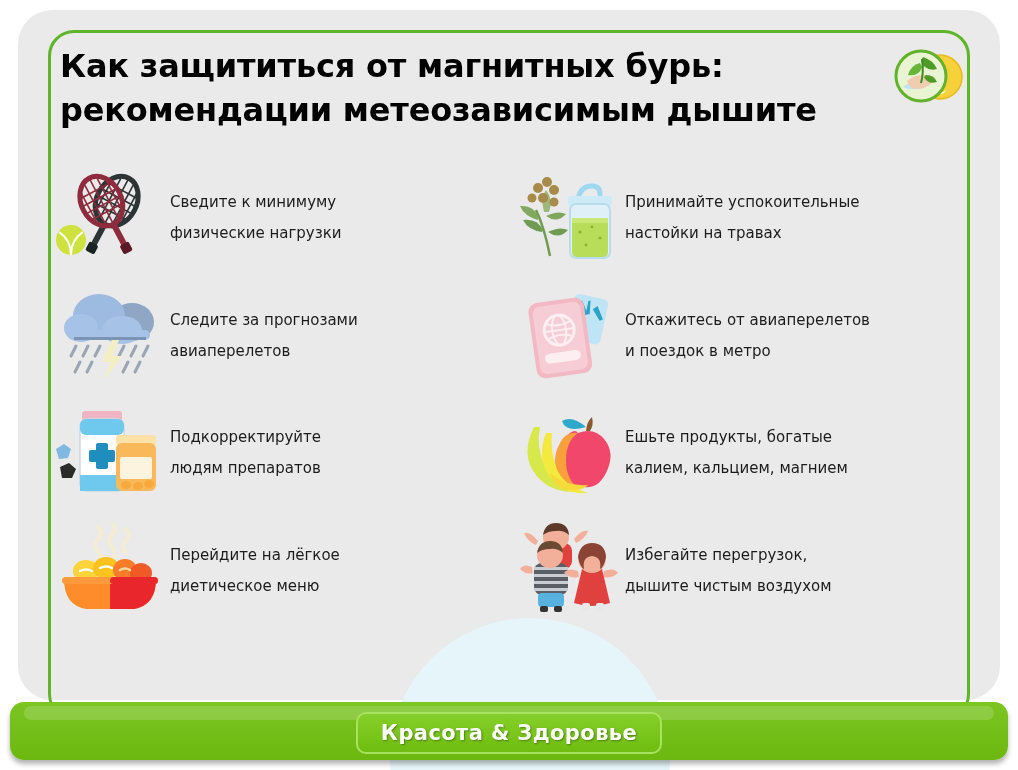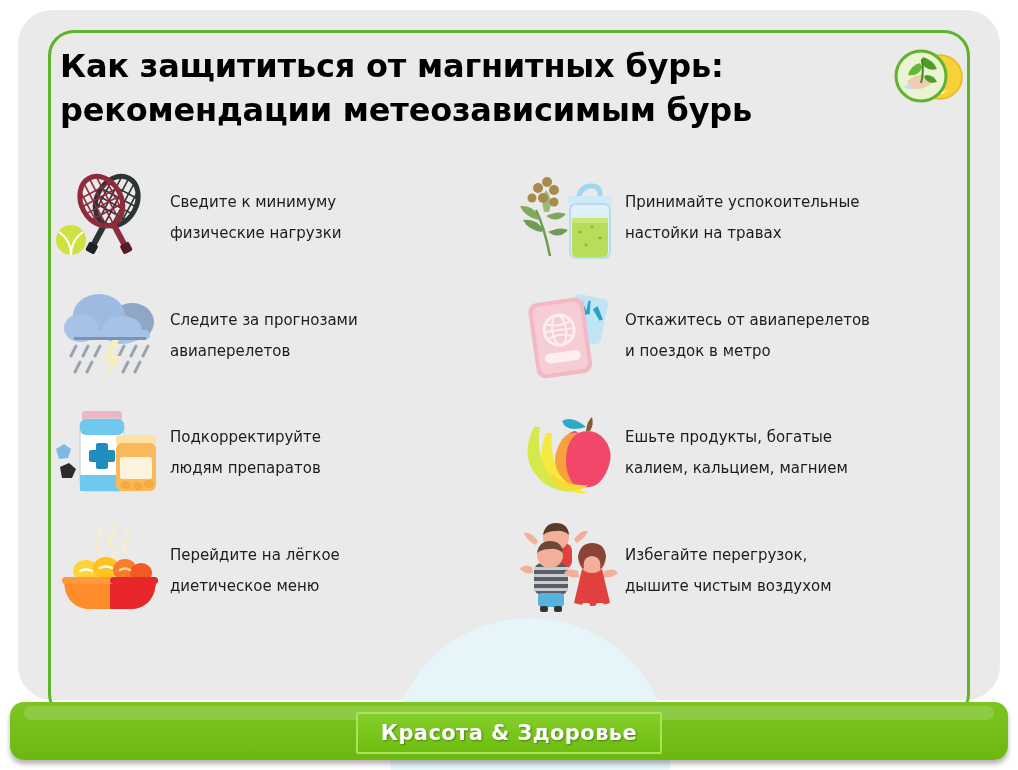--- a/index.html
+++ b/index.html
@@ -139,21 +139,21 @@
     background: rgba(255,255,255,0.16);
   }
   .badge {
     position: absolute;
     left: 356px;
     top: 712px;
     width: 306px;
     height: 42px;
     background: linear-gradient(#85cf2a, #6fbd10);
     border: 2px solid #a9e25f;
-    border-radius: 2px;
+    border-radius: 10px;
     display: flex;
     align-items: center;
     justify-content: center;
   }
   .badge-text {
     font-family: "DejaVu Sans", "Liberation Sans", sans-serif;
     font-weight: bold;
     font-size: 21px;
     color: #ffffff;
     letter-spacing: 0.4px;
@@ -165,21 +165,21 @@
 
 <div class="poster">
 
   <div class="card"></div>
   <div class="blue-circle"></div>
   <div class="green-frame"></div>
 
   <div class="header">
     <div class="title">
       <span class="title-line">Как защититься от магнитных бурь:</span>
-      <span class="title-line">рекомендации метеозависимым бурь</span>
+      <span class="title-line">рекомендации метеозависимым дышите</span>
     </div>
   </div>
 
   <div class="logo">
     <svg width="72" height="62" viewBox="0 0 72 62">
       <circle cx="47" cy="32" r="22" fill="#f6d13a"></circle>
       <circle cx="47" cy="32" r="22" fill="none" stroke="#e8b91e" stroke-width="1.5"></circle>
       <path d="M40 26 q5 -4 9 0 q-4 3 -9 0z" fill="#f3c23a"></path>
       <ellipse cx="44" cy="33" rx="3" ry="4" fill="#fff" opacity="0.7"></ellipse>
       <path d="M38 46 q8 4 16 -1 q-7 8 -16 1z" fill="#ffffff"></path>

